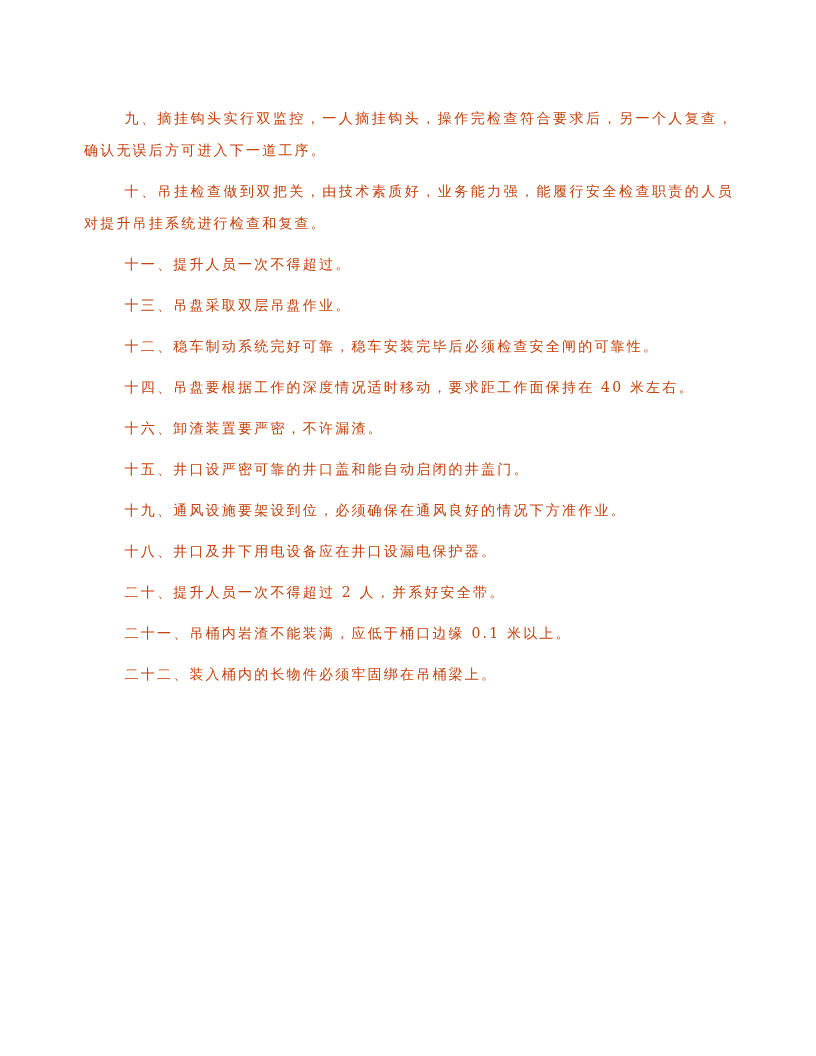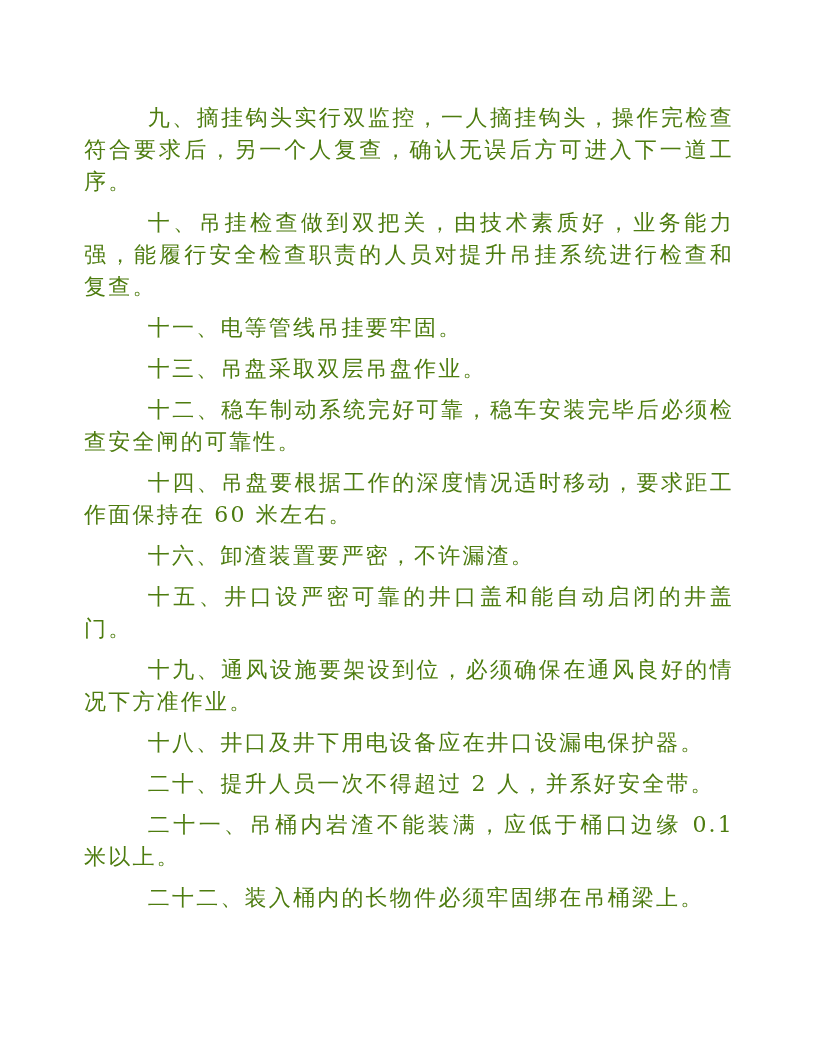--- a/index.html
+++ b/index.html
@@ -12,42 +12,42 @@
     height: 1056px;
     position: relative;
     overflow: hidden;
   }
   .page {
     position: absolute;
     left: 84px;
     top: 102px;
     width: 650px;
     font-family: "DejaVu Serif", "Liberation Serif", serif;
-    font-size: 22px;
-    color: #4d7c0f;
+    font-size: 14px;
+    color: #c2410c;
   }
   .para {
     margin: 0 0 9px 0;
     line-height: 32px;
     text-indent: 2.9em;
     letter-spacing: 2.2px;
     text-align: justify;
     word-break: break-all;
   }
 </style>
 </head>
 <body>
 
 <div class="page">
   <p class="para">九、摘挂钩头实行双监控，一人摘挂钩头，操作完检查符合要求后，另一个人复查，确认无误后方可进入下一道工序。</p>
   <p class="para">十、吊挂检查做到双把关，由技术素质好，业务能力强，能履行安全检查职责的人员对提升吊挂系统进行检查和复查。</p>
-  <p class="para">十一、电等管线吊挂要牢固。</p>
+  <p class="para">十一、提升人员一次不得超过。</p>
   <p class="para">十三、吊盘采取双层吊盘作业。</p>
   <p class="para">十二、稳车制动系统完好可靠，稳车安装完毕后必须检查安全闸的可靠性。</p>
-  <p class="para">十四、吊盘要根据工作的深度情况适时移动，要求距工作面保持在 60 米左右。</p>
+  <p class="para">十四、吊盘要根据工作的深度情况适时移动，要求距工作面保持在 40 米左右。</p>
   <p class="para">十六、卸渣装置要严密，不许漏渣。</p>
   <p class="para">十五、井口设严密可靠的井口盖和能自动启闭的井盖门。</p>
   <p class="para">十九、通风设施要架设到位，必须确保在通风良好的情况下方准作业。</p>
   <p class="para">十八、井口及井下用电设备应在井口设漏电保护器。</p>
   <p class="para">二十、提升人员一次不得超过 2 人，并系好安全带。</p>
   <p class="para">二十一、吊桶内岩渣不能装满，应低于桶口边缘 0.1 米以上。</p>
   <p class="para">二十二、装入桶内的长物件必须牢固绑在吊桶梁上。</p>
 </div>
 
 </body></html>

